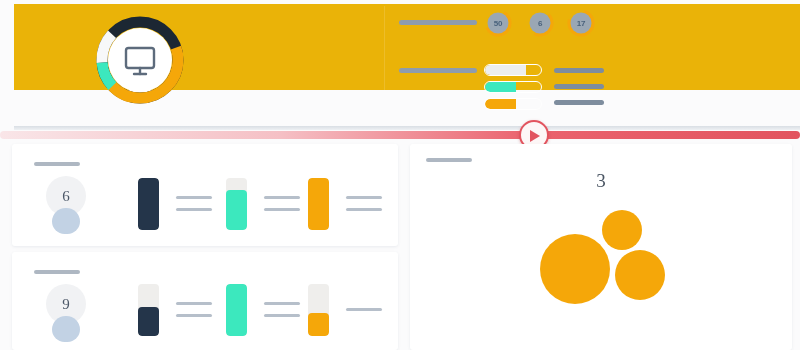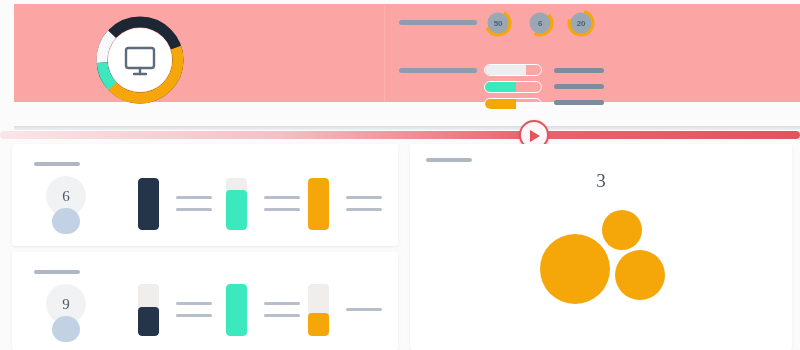--- a/index.html
+++ b/index.html
@@ -12,22 +12,22 @@
   #app {
     position: relative;
     width: 800px; height: 350px;
     background: #fbfbfc;
   }
 
   
   .header {
     position: absolute;
     left: 14px; top: 4px;
-    width: 786px; height: 98px;
-    background: #fca5a5;
+    width: 786px; height: 86px;
+    background: #eab308;
   }
   .header-shadow {
     position: absolute;
     left: 14px; top: 126px;
     width: 786px; height: 4px;
     background: linear-gradient(#d9dee4, #eef1f4);
   }
 
   
   .donut-wrap {
@@ -241,21 +241,21 @@
         <circle cx="14" cy="14" r="10.5" fill="#9aa7b4"></circle>
       </svg>
       <span class="bnum">6</span>
     </div>
 
     <div class="badge b3">
       <svg width="28" height="28" viewBox="0 0 28 28">
         <circle cx="14" cy="14" r="11" fill="none" stroke="#f5a709" stroke-width="5" stroke-dasharray="52 17" transform="rotate(-75 14 14)"></circle>
         <circle cx="14" cy="14" r="10.5" fill="#9aa7b4"></circle>
       </svg>
-      <span class="bnum">20</span>
+      <span class="bnum">17</span>
     </div>
 
     <div class="hbar p1">
       <div class="fill" style="width:74%;background:#eceef0;"></div>
     </div>
     <div class="hbar p2">
       <div class="fill" style="width:56%;background:#3ce8be;"></div>
     </div>
     <div class="hbar p3">
       <div class="fill" style="width:56%;background:#f5a709;"></div>

